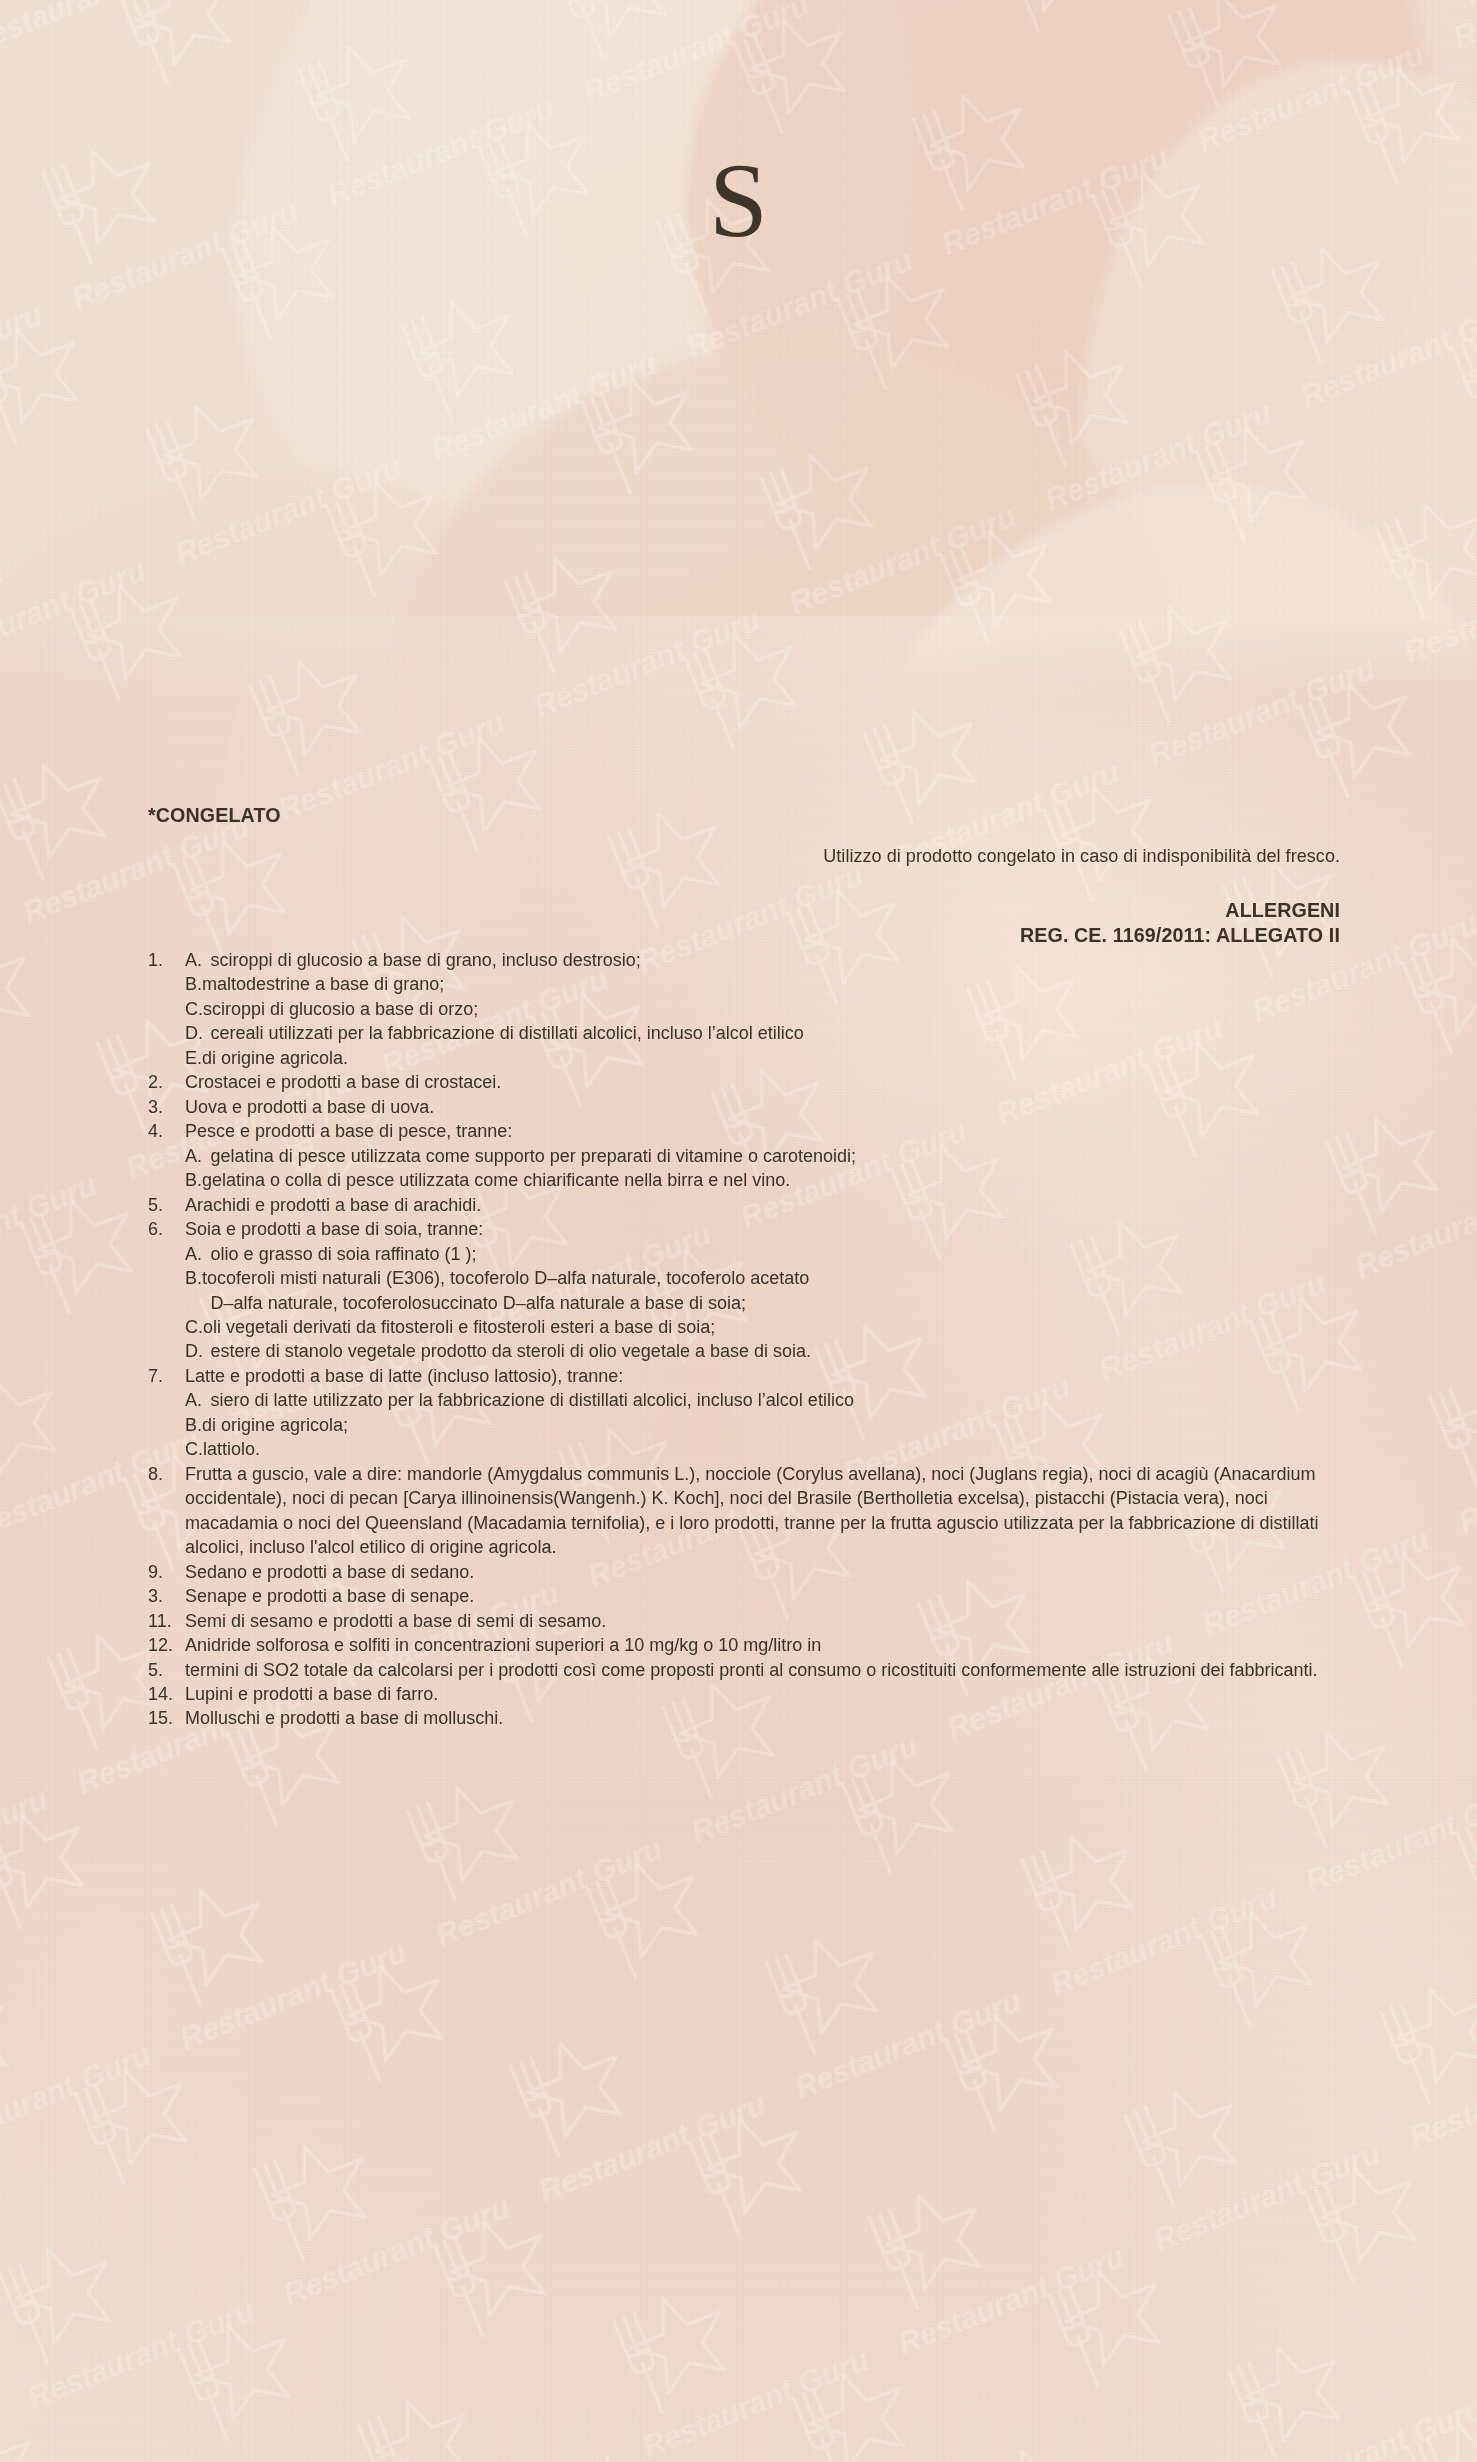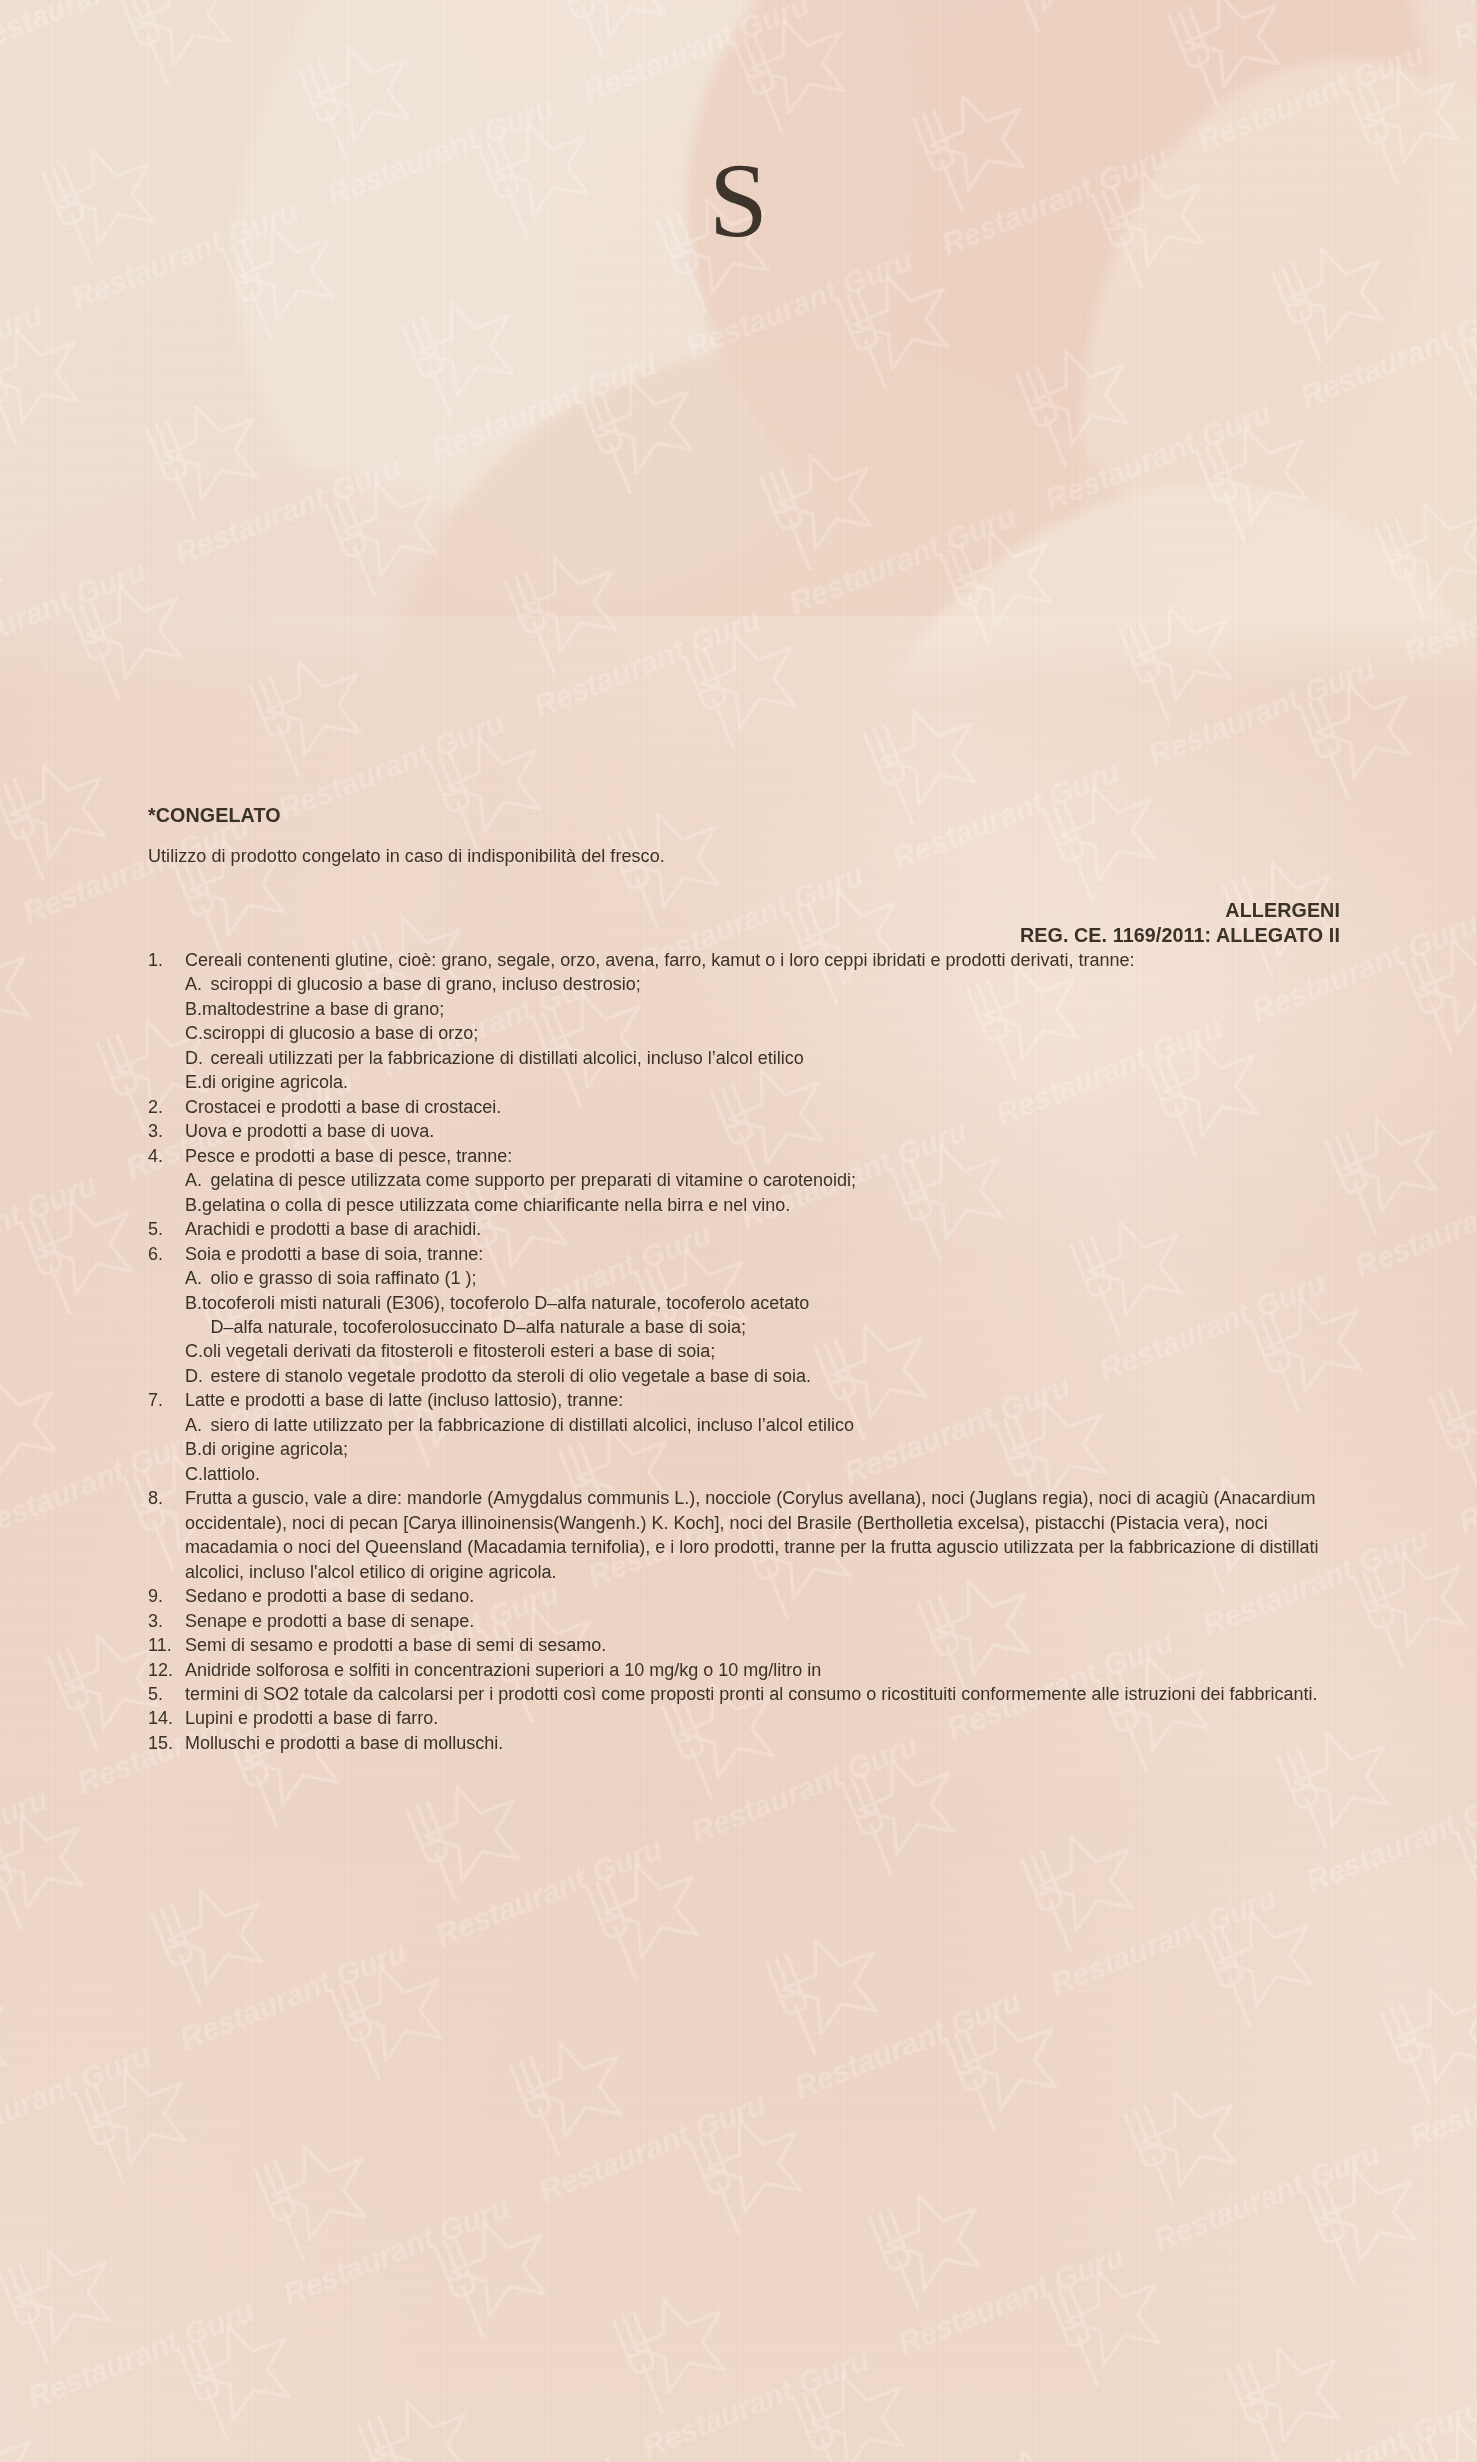--- a/index.html
+++ b/index.html
@@ -135,20 +135,21 @@
     font-size: 19.7px;
     font-weight: bold;
     letter-spacing: 0.1px;
     margin: 0 0 19px 0;
     font-stretch: condensed;
   }
   .blk-sub {
     font-size: 18px;
     margin: 0;
     letter-spacing: 0.05px;
+    text-align: right;
   }
 
   .allerg-head {
     margin-top: 30.5px;
     font-size: 19.7px;
     font-weight: bold;
     line-height: 1.28;
     letter-spacing: 0.1px;
     text-align: right;
   }
@@ -254,21 +255,20 @@
 
     <div class="allerg-head">
       <div>ALLERGENI</div>
       <div>REG. CE. 1169/2011: ALLEGATO II</div>
     </div>
 
 
     <ol class="allergen-list" id="allergen-list">
         <li>
           <span class="num">1.</span>
-          <span class="li-text">Cereali contenenti glutine, cioè: grano, segale, orzo, avena, farro, kamut o i loro ceppi ibridati e prodotti derivati, tranne:</span>
           <ul class="sub-list">
             <li><span class="letter">A.</span><span>sciroppi di glucosio a base di grano, incluso destrosio;</span></li>
             <li class="tight"><span class="letter">B.</span><span>maltodestrine a base di grano;</span></li>
             <li class="tight"><span class="letter">C.</span><span>sciroppi di glucosio a base di orzo;</span></li>
             <li><span class="letter">D.</span><span>cereali utilizzati per la fabbricazione di distillati alcolici, incluso l’alcol etilico</span></li>
             <li class="tight"><span class="letter">E.</span><span>di origine agricola.</span></li>
           </ul>
         </li>
         <li>
           <span class="num">2.</span>

